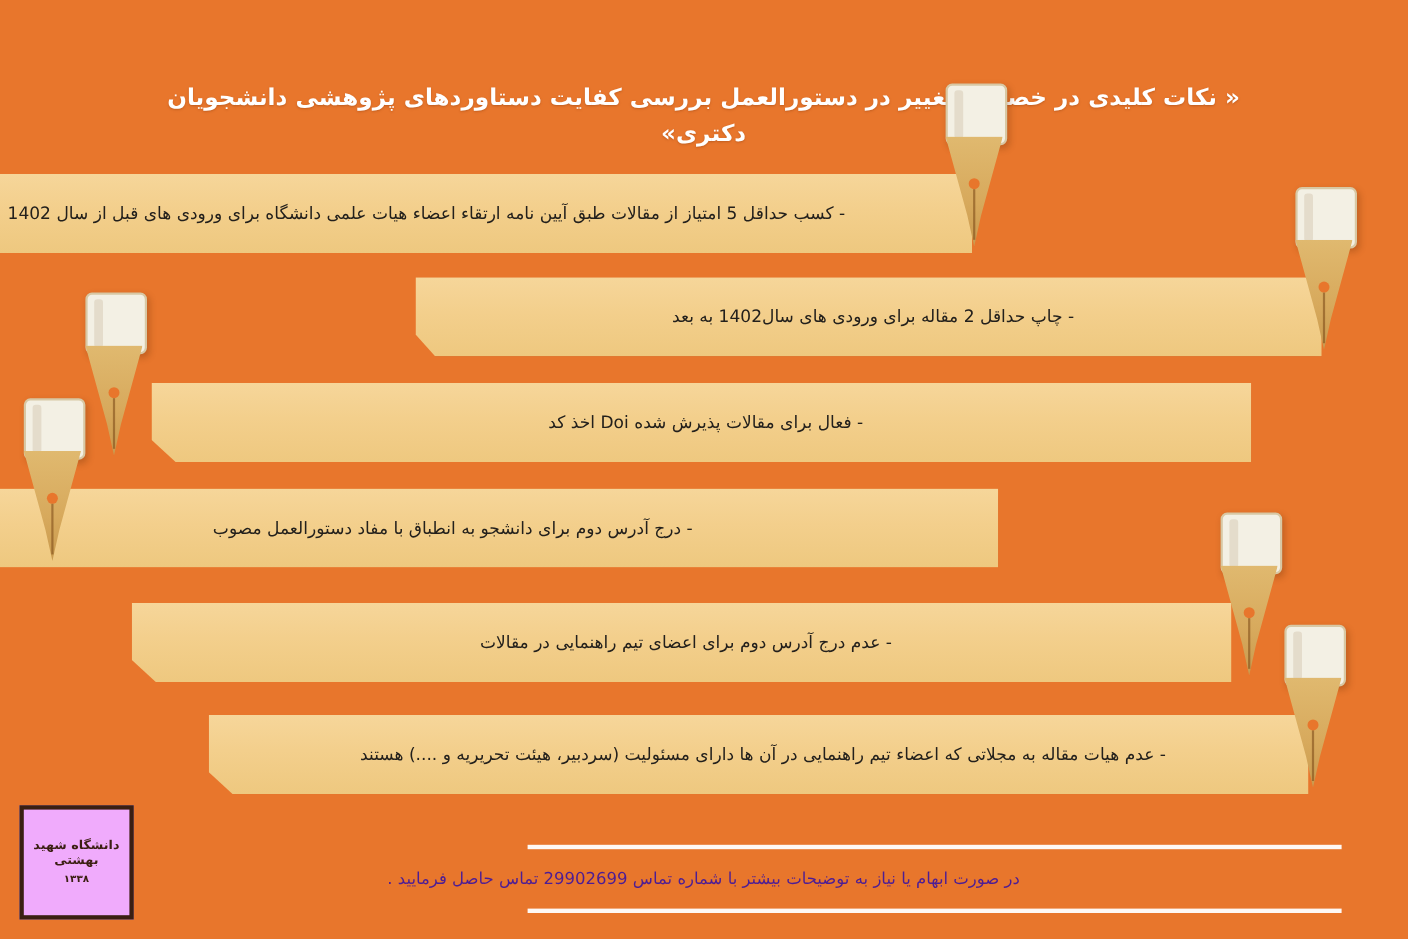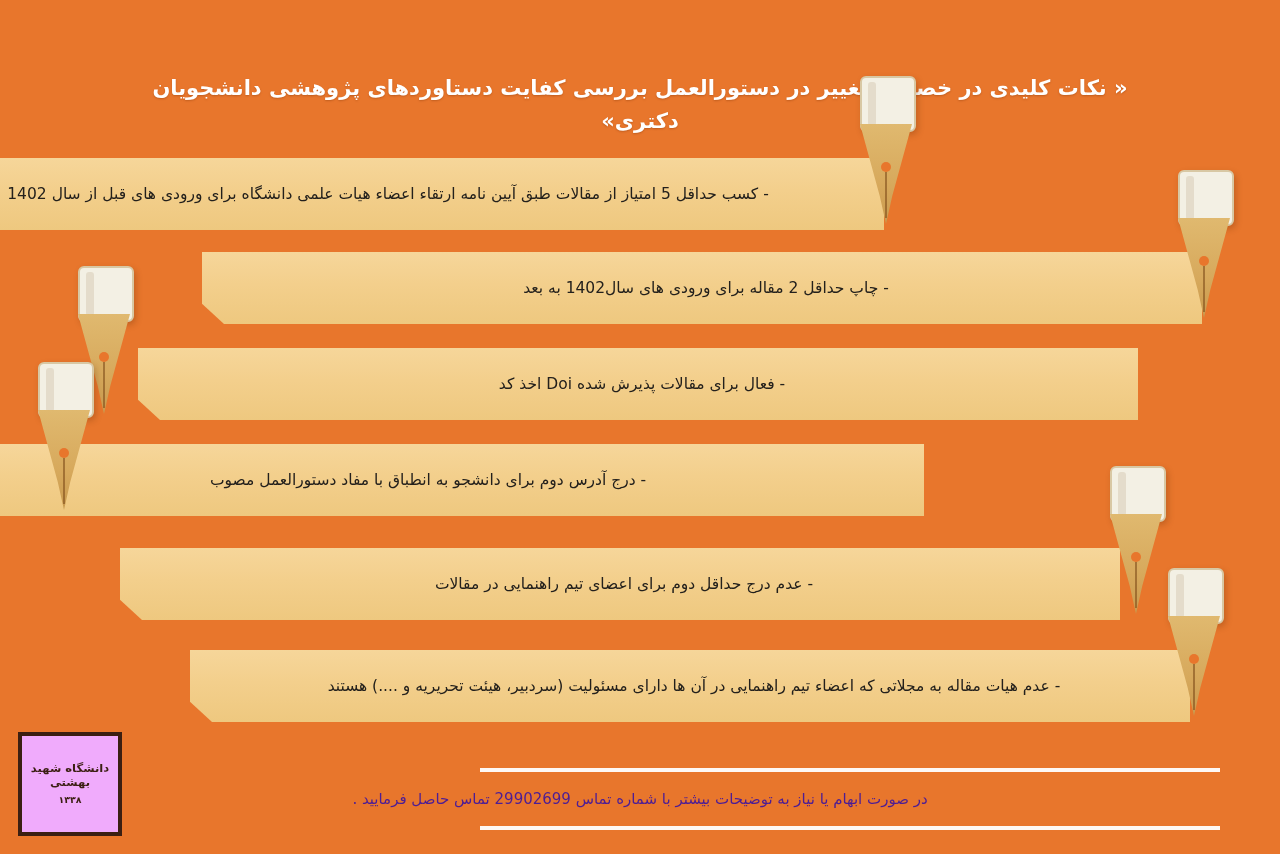--- a/index.html
+++ b/index.html
@@ -174,21 +174,21 @@
   </div>
   <div class="pen" style="right:110px; top:-82px;">
     <div class="barrel"></div>
     <div class="nib"></div>
     <div class="vent"></div>
     <div class="slit"></div>
   </div>
 </div>
 
 <div class="row" style="top:252px; left:0; width:1280px;">
-  <div class="banner" style="right:78px; width:1000px; clip-path: polygon(0 0, 100% 0, 100% 100%, 2.2% 100%, 0 72%); margin-left: 35px;">
+  <div class="banner" style="right:78px; width:824px; clip-path: polygon(0 0, 100% 0, 100% 100%, 2.2% 100%, 0 72%); margin-left: 35px;">
     <div class="txt">- چاپ حداقل 2 مقاله برای ورودی های سال1402 به بعد</div>
   </div>
   <div class="pen" style="right:42px; top:-82px;">
     <div class="barrel"></div>
     <div class="nib"></div>
     <div class="vent"></div>
     <div class="slit"></div>
   </div>
 </div>
 
@@ -197,35 +197,35 @@
     <div class="txt">- فعال برای مقالات پذیرش شده  Doi  اخذ کد</div>
   </div>
   <div class="pen" style="left:72px; top:-82px;">
     <div class="barrel"></div>
     <div class="nib"></div>
     <div class="vent"></div>
     <div class="slit"></div>
   </div>
 </div>
 
-<div class="row" style="top:444px; left:16px; width:1092px;">
+<div class="row" style="top:444px; left:0; width:1092px;">
   <div class="banner" style="right:184px; width:1000px; clip-path: polygon(0 0, 100% 0, 100% 100%, 2.2% 100%, 0 72%);">
     <div class="txt">- درج آدرس دوم برای دانشجو به انطباق با مفاد دستورالعمل مصوب</div>
   </div>
   <div class="pen" style="left:16px; top:-82px;">
     <div class="barrel"></div>
     <div class="nib"></div>
     <div class="vent"></div>
     <div class="slit"></div>
   </div>
 </div>
 
 <div class="row" style="top:548px; left:0; width:1280px;">
   <div class="banner" style="right:160px; width:1000px; clip-path: polygon(0 0, 100% 0, 100% 100%, 2.2% 100%, 0 72%);">
-    <div class="txt">- عدم درج حداقل دوم برای اعضای تیم راهنمایی در مقالات</div>
+    <div class="txt">- عدم درج آدرس دوم برای اعضای تیم راهنمایی در مقالات</div>
   </div>
   <div class="pen" style="right:110px; top:-82px;">
     <div class="barrel"></div>
     <div class="nib"></div>
     <div class="vent"></div>
     <div class="slit"></div>
   </div>
 </div>
 
 <div class="row" style="top:650px; left:0; width:1280px;">

